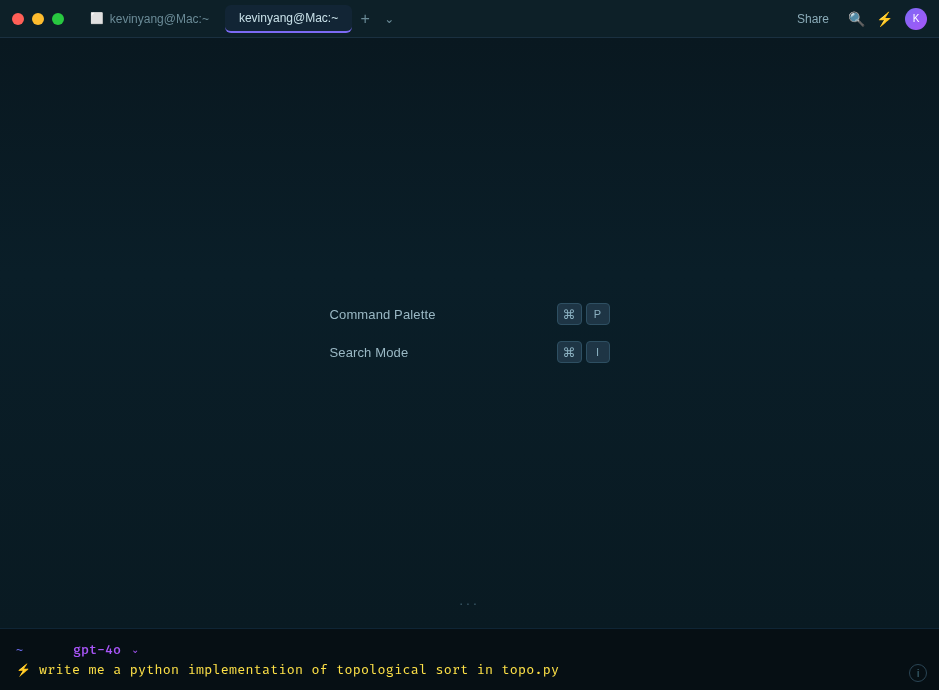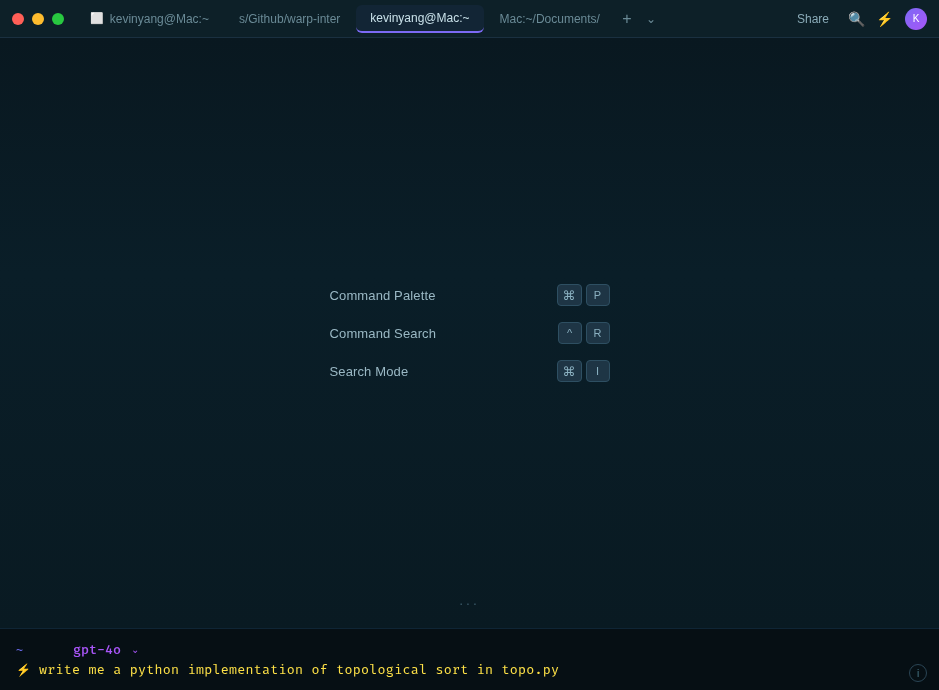--- a/index.html
+++ b/index.html
@@ -294,28 +294,22 @@
     <div class="traffic-light close"></div>
     <div class="traffic-light minimize"></div>
     <div class="traffic-light maximize"></div>
   </div>
 
   <div class="tabs">
     <div class="tab">
       <span class="tab-icon">⬜</span>
       <span>kevinyang@Mac:~</span>
     </div>
-    <div class="tab">
-      <span>s/Github/warp-inter</span>
-    </div>
     <div class="tab active">
       <span>kevinyang@Mac:~</span>
-    </div>
-    <div class="tab">
-      <span>Mac:~/Documents/</span>
     </div>
     <div class="plus-btn">+</div>
     <div class="chevron-btn">⌄</div>
   </div>
 
   <div class="titlebar-actions">
     <div class="share-btn">Share</div>
     <div class="titlebar-icon">🔍</div>
     <div class="titlebar-icon">⚡</div>
     <div class="avatar">K</div>
@@ -326,27 +320,20 @@
   <div class="command-palette-overlay">
 
     <div class="command-row">
       <span class="command-label">Command Palette</span>
       <div class="keybind">
         <span class="key cmd-symbol">⌘</span>
         <span class="key">P</span>
       </div>
     </div>
 
-    <div class="command-row">
-      <span class="command-label">Command Search</span>
-      <div class="keybind">
-        <span class="key ctrl-symbol">^</span>
-        <span class="key">R</span>
-      </div>
-    </div>
 
     <div class="command-row">
       <span class="command-label">Search Mode</span>
       <div class="keybind">
         <span class="key cmd-symbol">⌘</span>
         <span class="key">I</span>
       </div>
     </div>
   </div>
 

